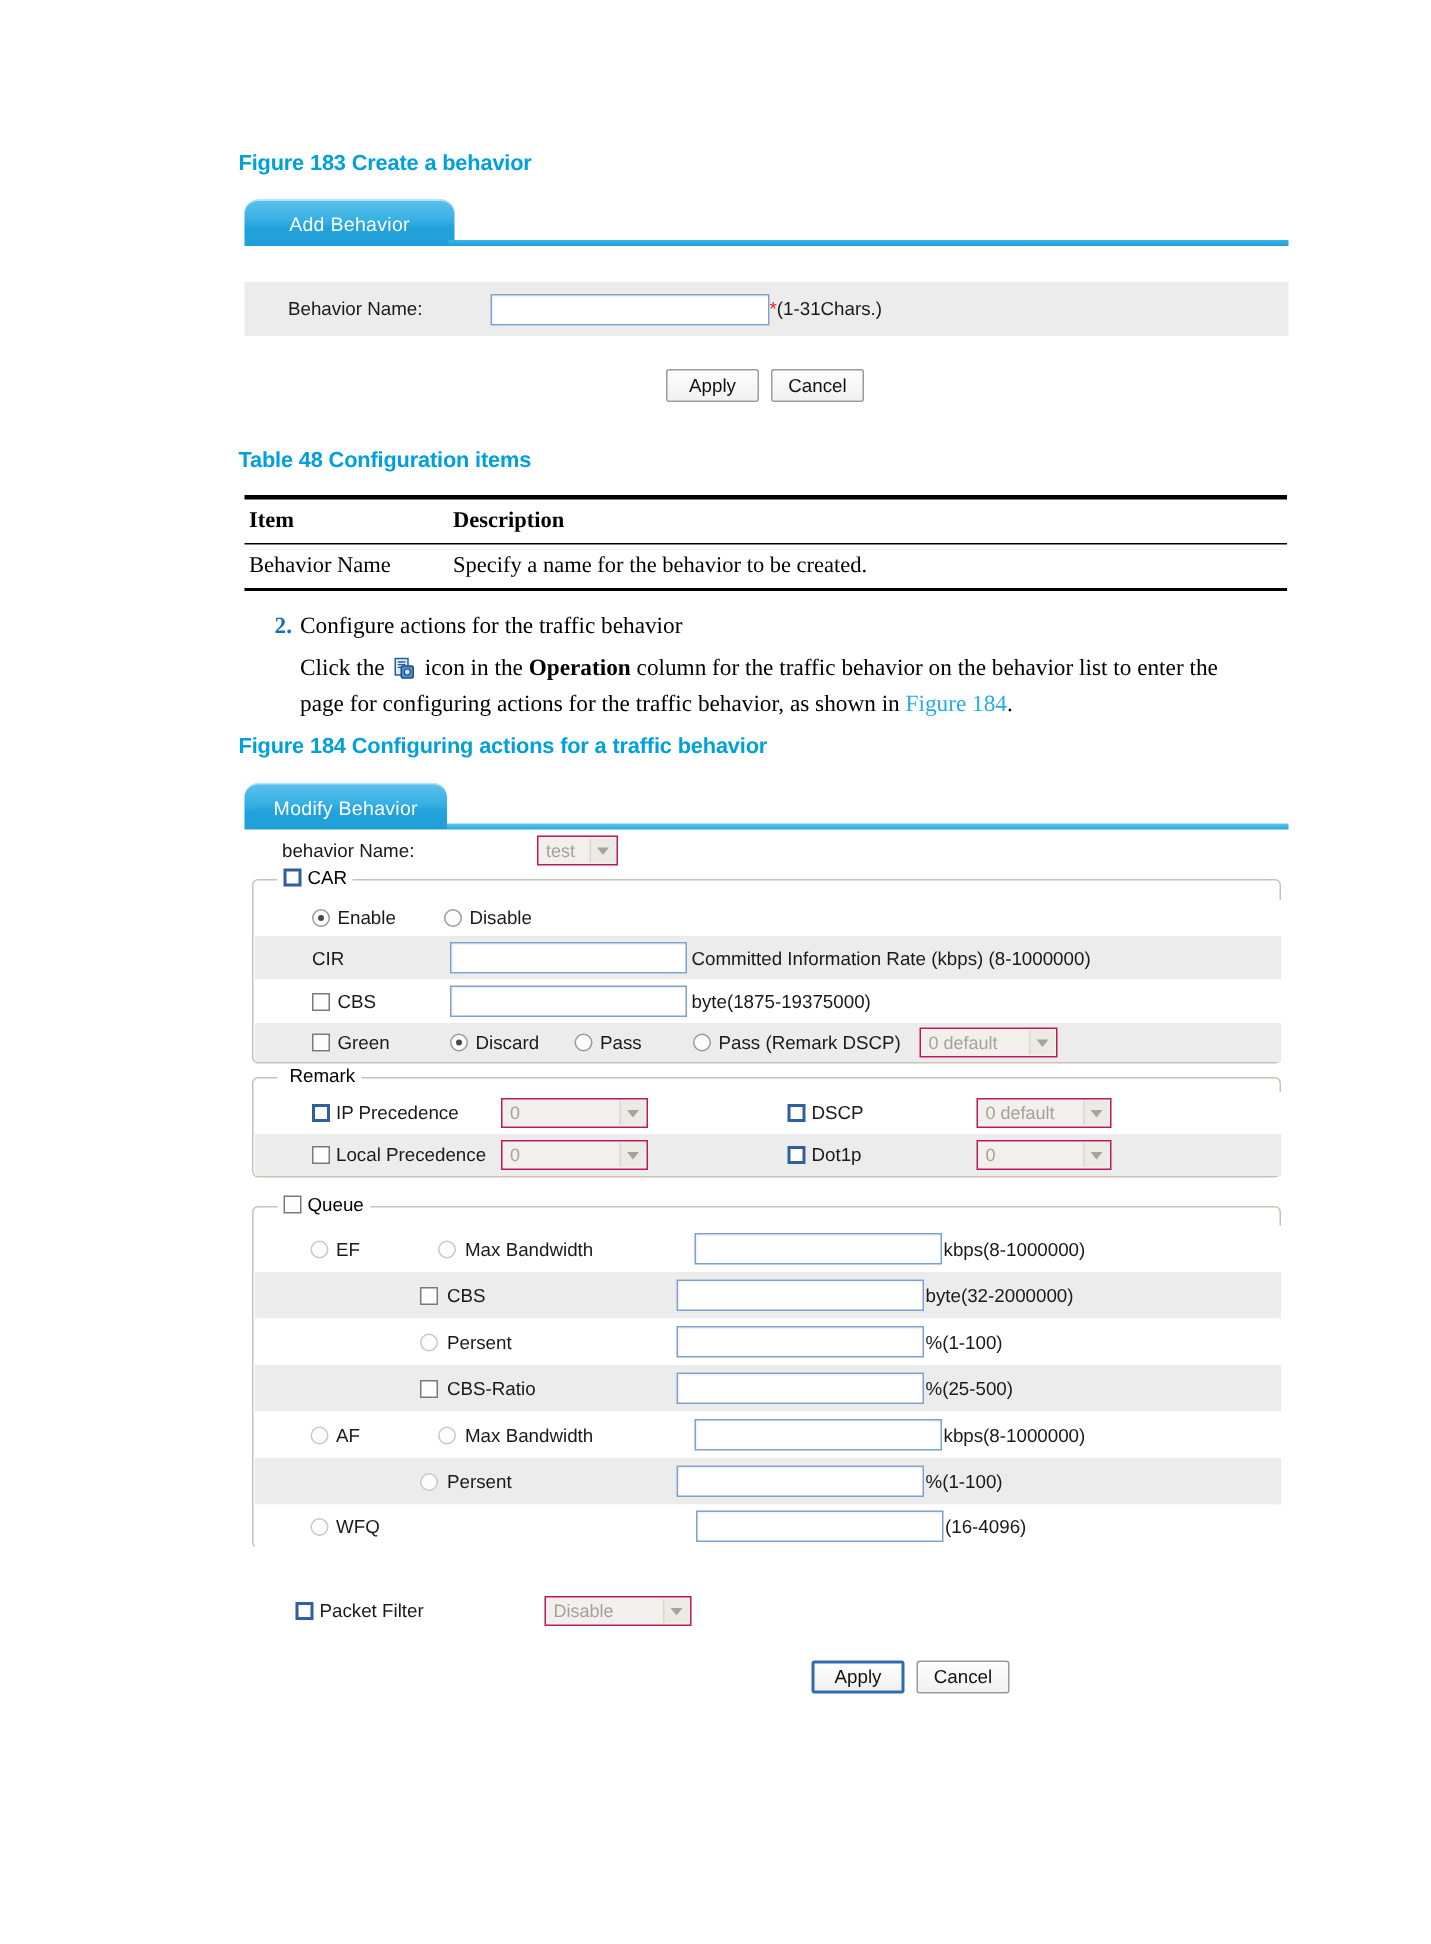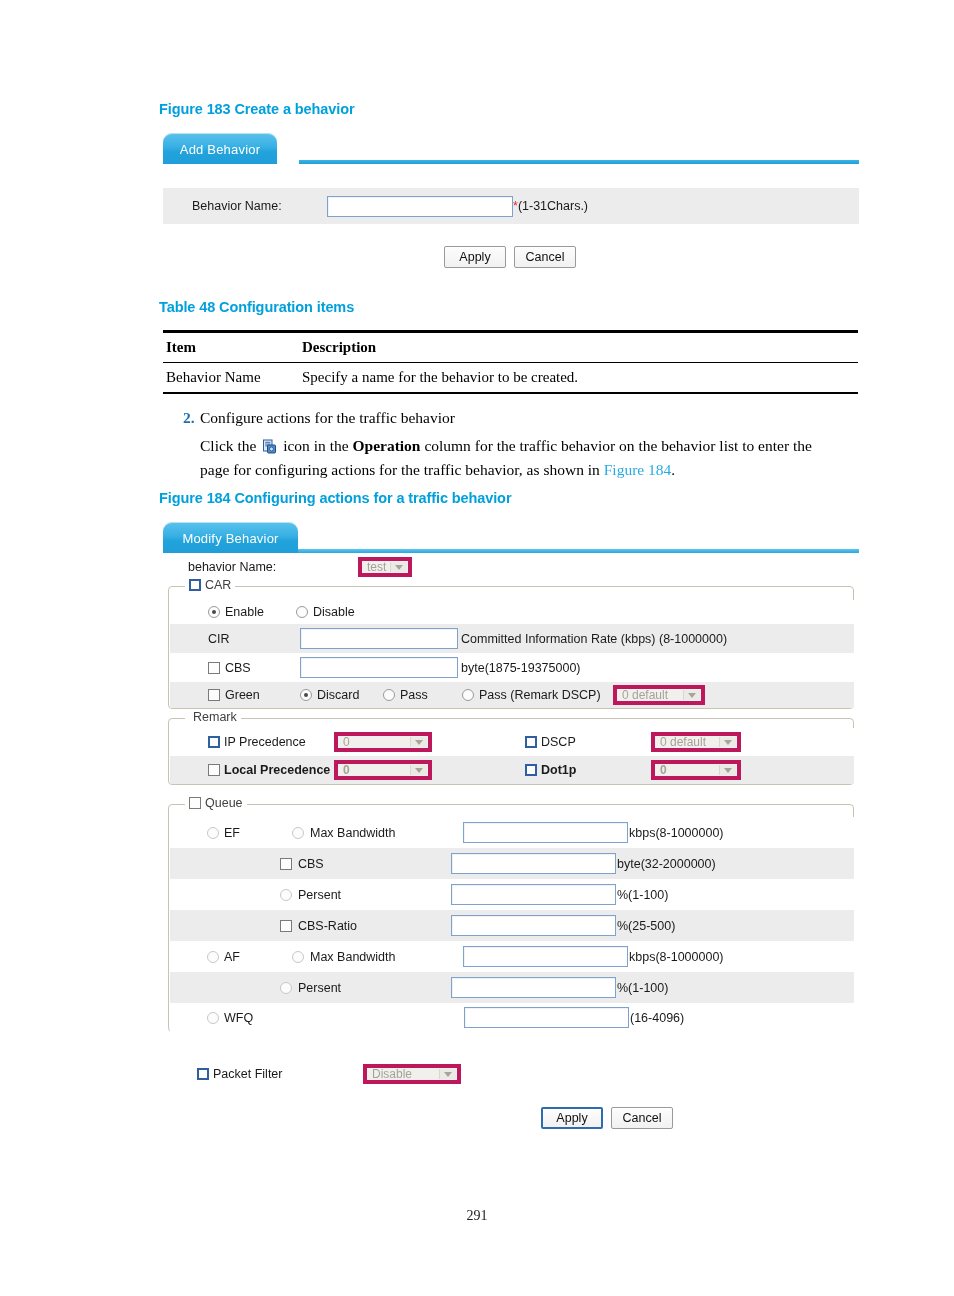--- a/index.html
+++ b/index.html
@@ -156,21 +156,21 @@
     height: 21px;
     background: #ffffff;
     border: 1px solid #7da2ce;
     box-shadow: inset 1px 1px 0 rgba(0,0,0,.05);
   }
 
   .selbox {
     box-sizing: border-box;
     height: 20px;
     background: #f2f0ec;
-    border: 4px solid #be185d;
+    border: 1px solid #be185d;
     display: flex;
     align-items: center;
     position: relative;
     font-family: "Liberation Sans", sans-serif;
     font-size: 12px;
     color: #a6a29a;
     padding-left: 5px;
     overflow: hidden;
   }
   .selbox .arrowbtn {
@@ -230,21 +230,21 @@
   .fset-legend {
     position: absolute;
     top: -9px;
     background: #ffffff;
     padding: 0 4px;
     display: flex;
     align-items: center;
     gap: 4px;
     font-family: "Liberation Sans", sans-serif;
     font-size: 12.5px;
-    color: #404040;
+    color: #000000;
     white-space: nowrap;
   }
 
   .btn {
     box-sizing: border-box;
     height: 22px;
     min-width: 62px;
     padding: 0 9px;
     background: linear-gradient(180deg,#fdfdfd 0%, #f1f1f1 100%);
     border: 1px solid #9a9a9a;
@@ -278,21 +278,21 @@
 </head>
 <body>
 
 <div class="page">
 
   <div class="fig-caption" style="left:159px; top:101px;">Figure 183 Create a behavior</div>
 
   <div class="ui-panel" style="left:163px; top:133px; width:696px; height:146px;">
 
     <div class="tabstrip" style="width:696px;">
-      <div class="tab" style="width:114px;">Add Behavior</div>
+      <div class="tab" style="width:140px;">Add Behavior</div>
       <div class="tab-underline" style="left:136px; width:560px; bottom:0;"></div>
     </div>
 
     <div class="form-row row-shade" style="left:0; top:55px; width:696px; height:36px;">
       <div class="lbl" style="margin-left:9px; width:135px;">Behavior Name:</div>
       <input class="txtbox" type="text" style="width: 186px;" value="">
       <span class="req-star" style="margin-left:0px;">*</span>
       <span class="hint">(1-31Chars.)</span>
     </div>
 
@@ -419,21 +419,21 @@
         <span class="cb blue" style="margin-left:93px;"></span>
         <span class="lbl" style="margin-left:4px; width:110px;">DSCP</span>
         <div class="selbox" style="width:90px;">
           <span>0 default</span>
           <span class="arrowbtn">
               <i></i>
             </span>
         </div>
       </div>
 
-      <div class="form-row row-shade" style="left:1px; top:37px; width:684px; height:28px;font-weight:bold;">
+      <div class="form-row row-shade" style="left:1px; top:37px; width:684px; height:28px;">
         <span class="cb" style="margin-left:18px;"></span>
         <span class="lbl" style="margin-left:4px; width:110px;">Local Precedence</span>
         <div class="selbox" style="width:98px;">
           <span>0</span>
           <span class="arrowbtn">
               <i></i>
             </span>
         </div>
         <span class="cb blue" style="margin-left:93px;"></span>
         <span class="lbl" style="margin-left:4px; width:110px;">Dot1p</span>
@@ -520,15 +520,14 @@
           </span>
       </div>
     </div>
 
     <div class="btnbar" style="left:378px; top:585px;">
       <div class="btn focus">Apply</div>
       <div class="btn">Cancel</div>
     </div>
   </div>
 
-  <div class="pagenum" style="top:1208px;">291</div>
 
 </div>
 
 </body></html>

